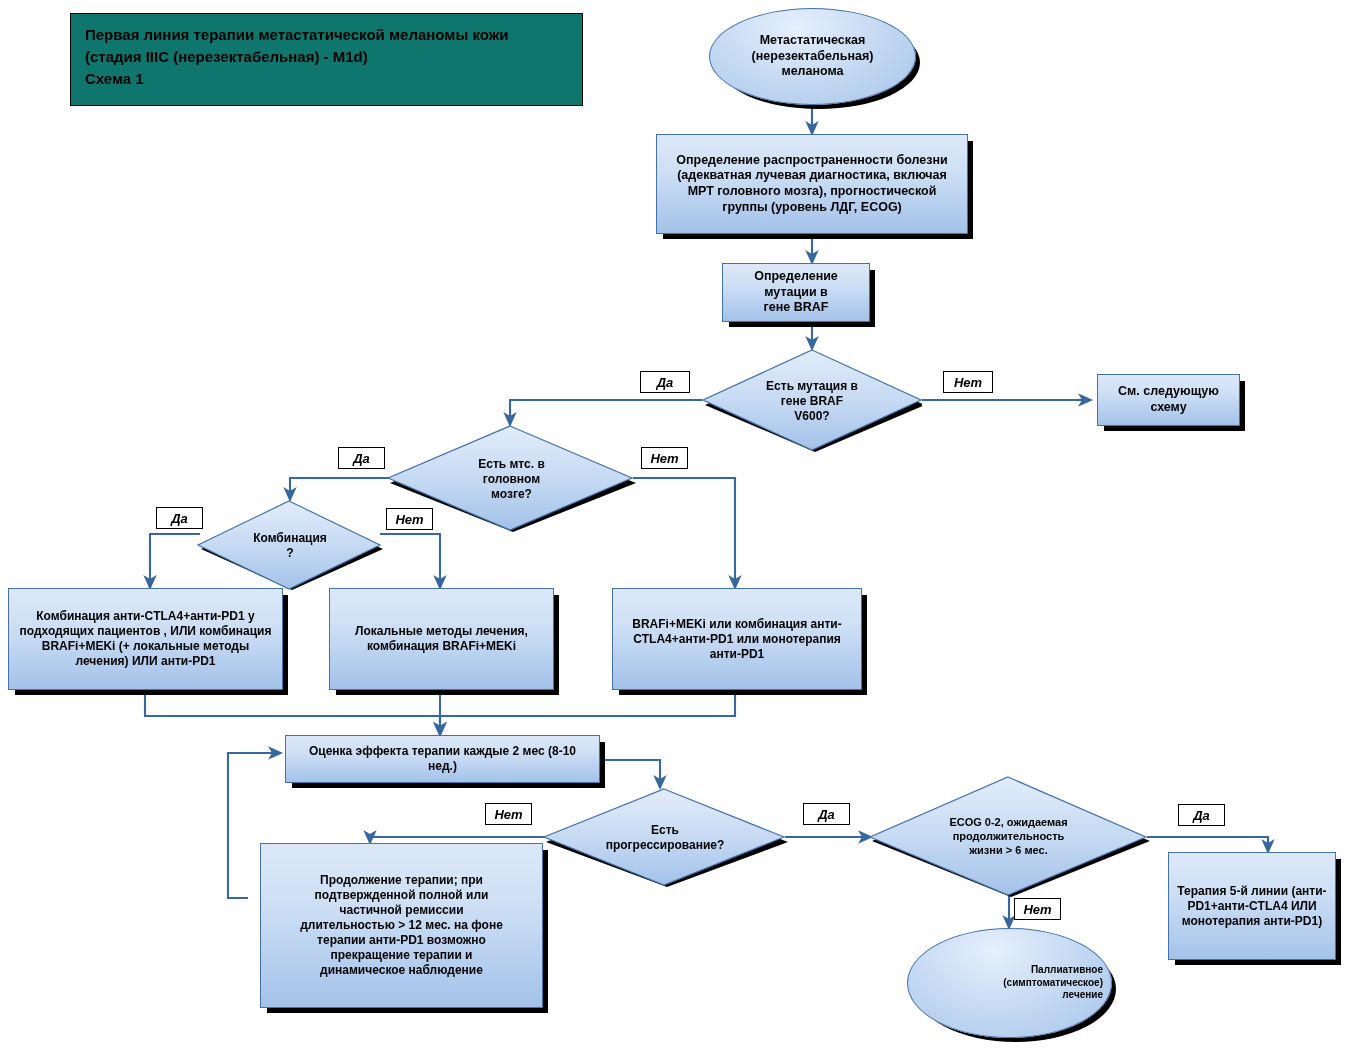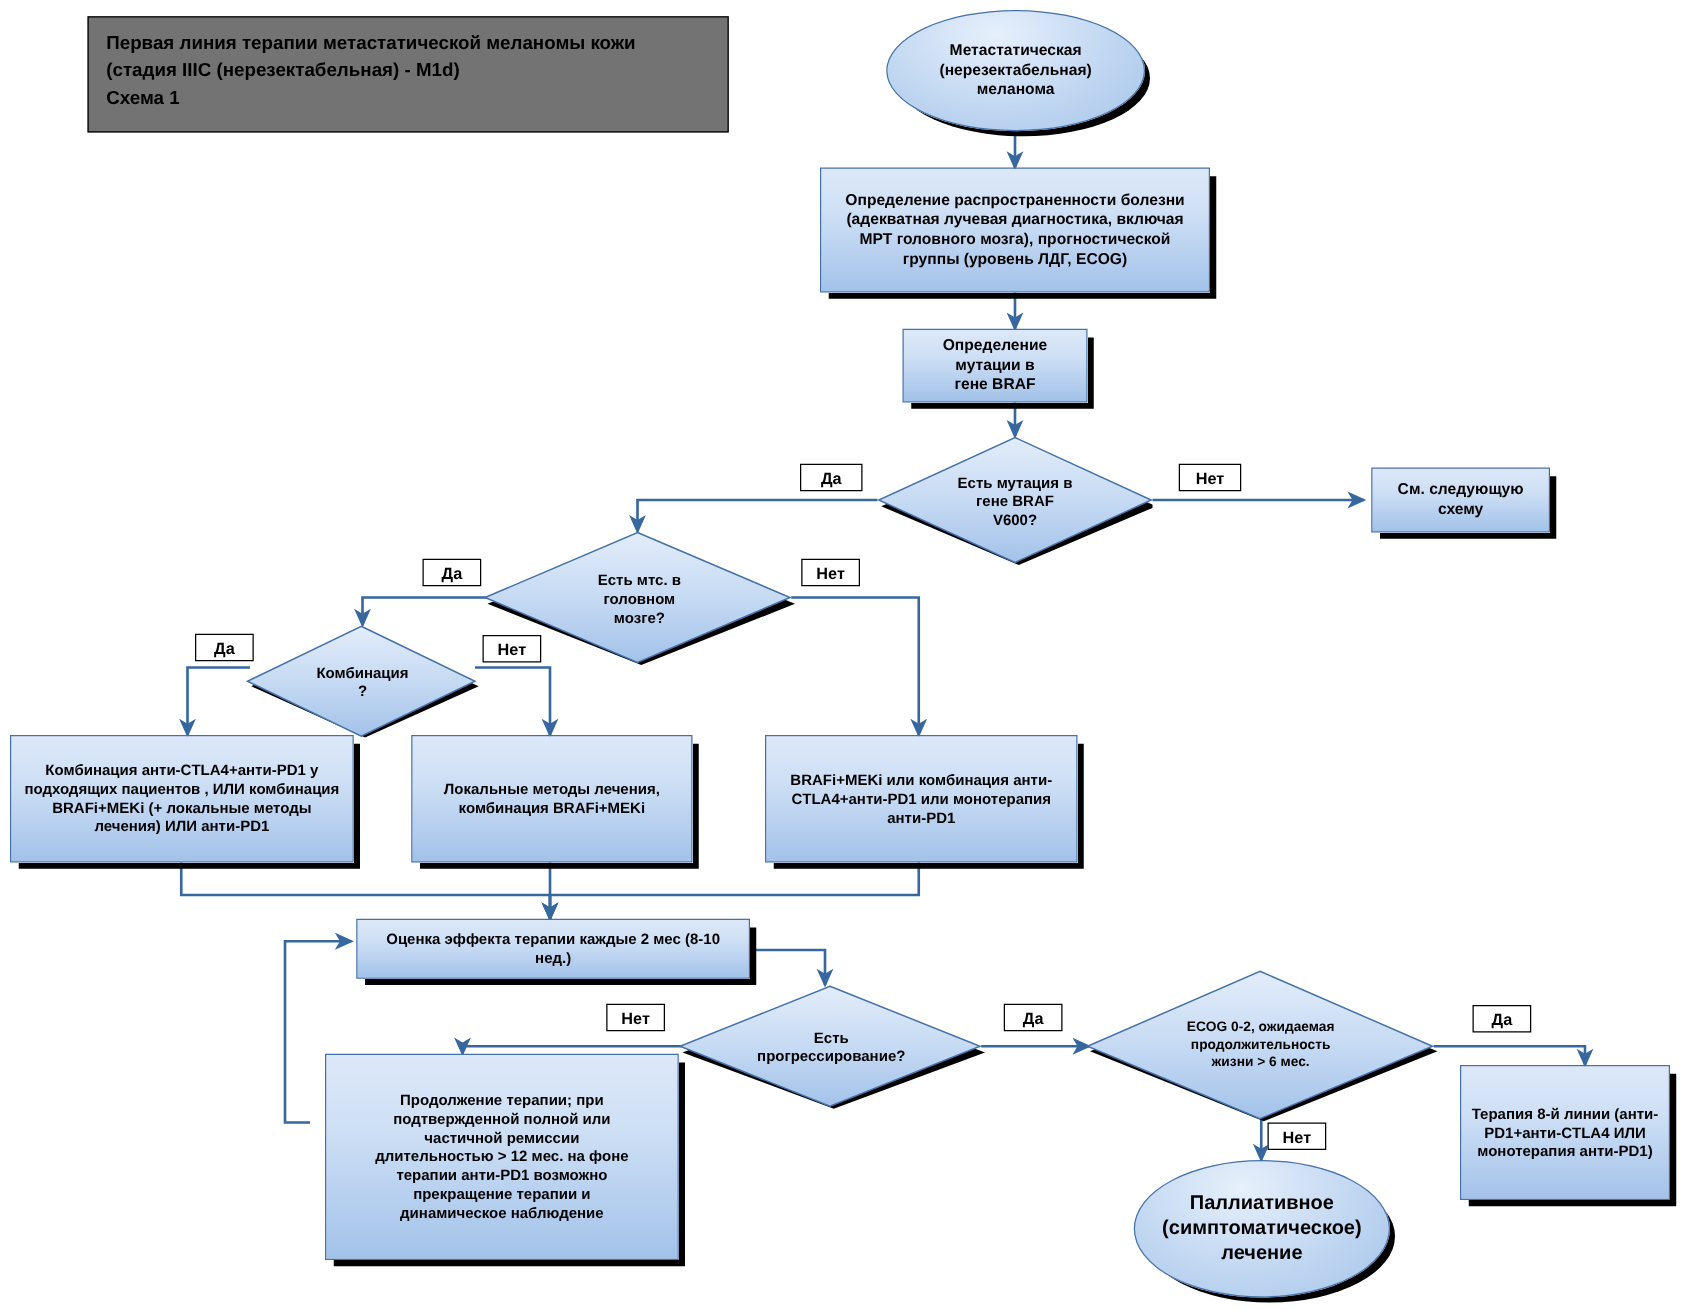--- a/index.html
+++ b/index.html
@@ -48,21 +48,21 @@
   .rect{
     border:1px solid #4472a8;
     background:linear-gradient(to bottom,#dce8f8 0%,#cfe0f5 35%,#b7d0ef 70%,#a3c2e9 100%);
     box-shadow:6px 6px 0 -1px #000000;
   }
 
   
   .caption{
     position:absolute;
     border:1px solid #000000;
-    background:#737373;
+    background:#0f766e;
     box-sizing:border-box;
     color:#000;
     font-weight:bold;
     z-index:3;
     display:flex;
     align-items:flex-start;
   }
   .caption .txt{
     display:block;
     padding:10px 12px 0 14px;
@@ -104,20 +104,21 @@
     border:1px solid #000000;
     background:#ffffff;
     box-sizing:border-box;
     display:flex;
     align-items:center;
     justify-content:center;
     font-weight:bold;
     font-size:13px;
     color:#000;
     z-index:5;
+    font-style:italic;
   }
 </style>
 </head>
 <body>
 
 <div id="canvas">
 
   <svg class="edges" viewBox="0 0 1346 1048">
     <defs>
       <marker id="arrow" markerWidth="9" markerHeight="9" refX="6.2" refY="3.6" orient="auto" markerUnits="strokeWidth">
@@ -302,28 +303,28 @@
   <div class="node rect" style="left:260px;top:843px;width:283px;height:165px;font-size:12px;">
     <span class="txt">Продолжение терапии; при
 подтвержденной полной или
 частичной ремиссии
 длительностью &gt; 12 мес. на фоне
 терапии анти-PD1 возможно
 прекращение терапии и
 динамическое наблюдение</span>
   </div>
 
-  <div class="node ellipse" style="left:907px;top:928px;width:205px;height:110px;font-size:16px;">
+  <div class="node ellipse" style="left:907px;top:928px;width:205px;height:110px;font-size:10px;text-align:right;">
     <span class="txt">Паллиативное
 (симптоматическое)
 лечение</span>
   </div>
 
   <div class="node rect" style="left:1168px;top:852px;width:168px;height:108px;font-size:12px;">
-    <span class="txt">Терапия 8-й линии (анти-
+    <span class="txt">Терапия 5-й линии (анти-
 PD1+анти-CTLA4 ИЛИ
 монотерапия анти-PD1)</span>
   </div>
 
   <div class="label" style="left:640px;top:371px;width:50px;height:22px;">
     <span>Да</span>
   </div>
   <div class="label" style="left:943px;top:371px;width:50px;height:22px;">
     <span>Нет</span>
   </div>

